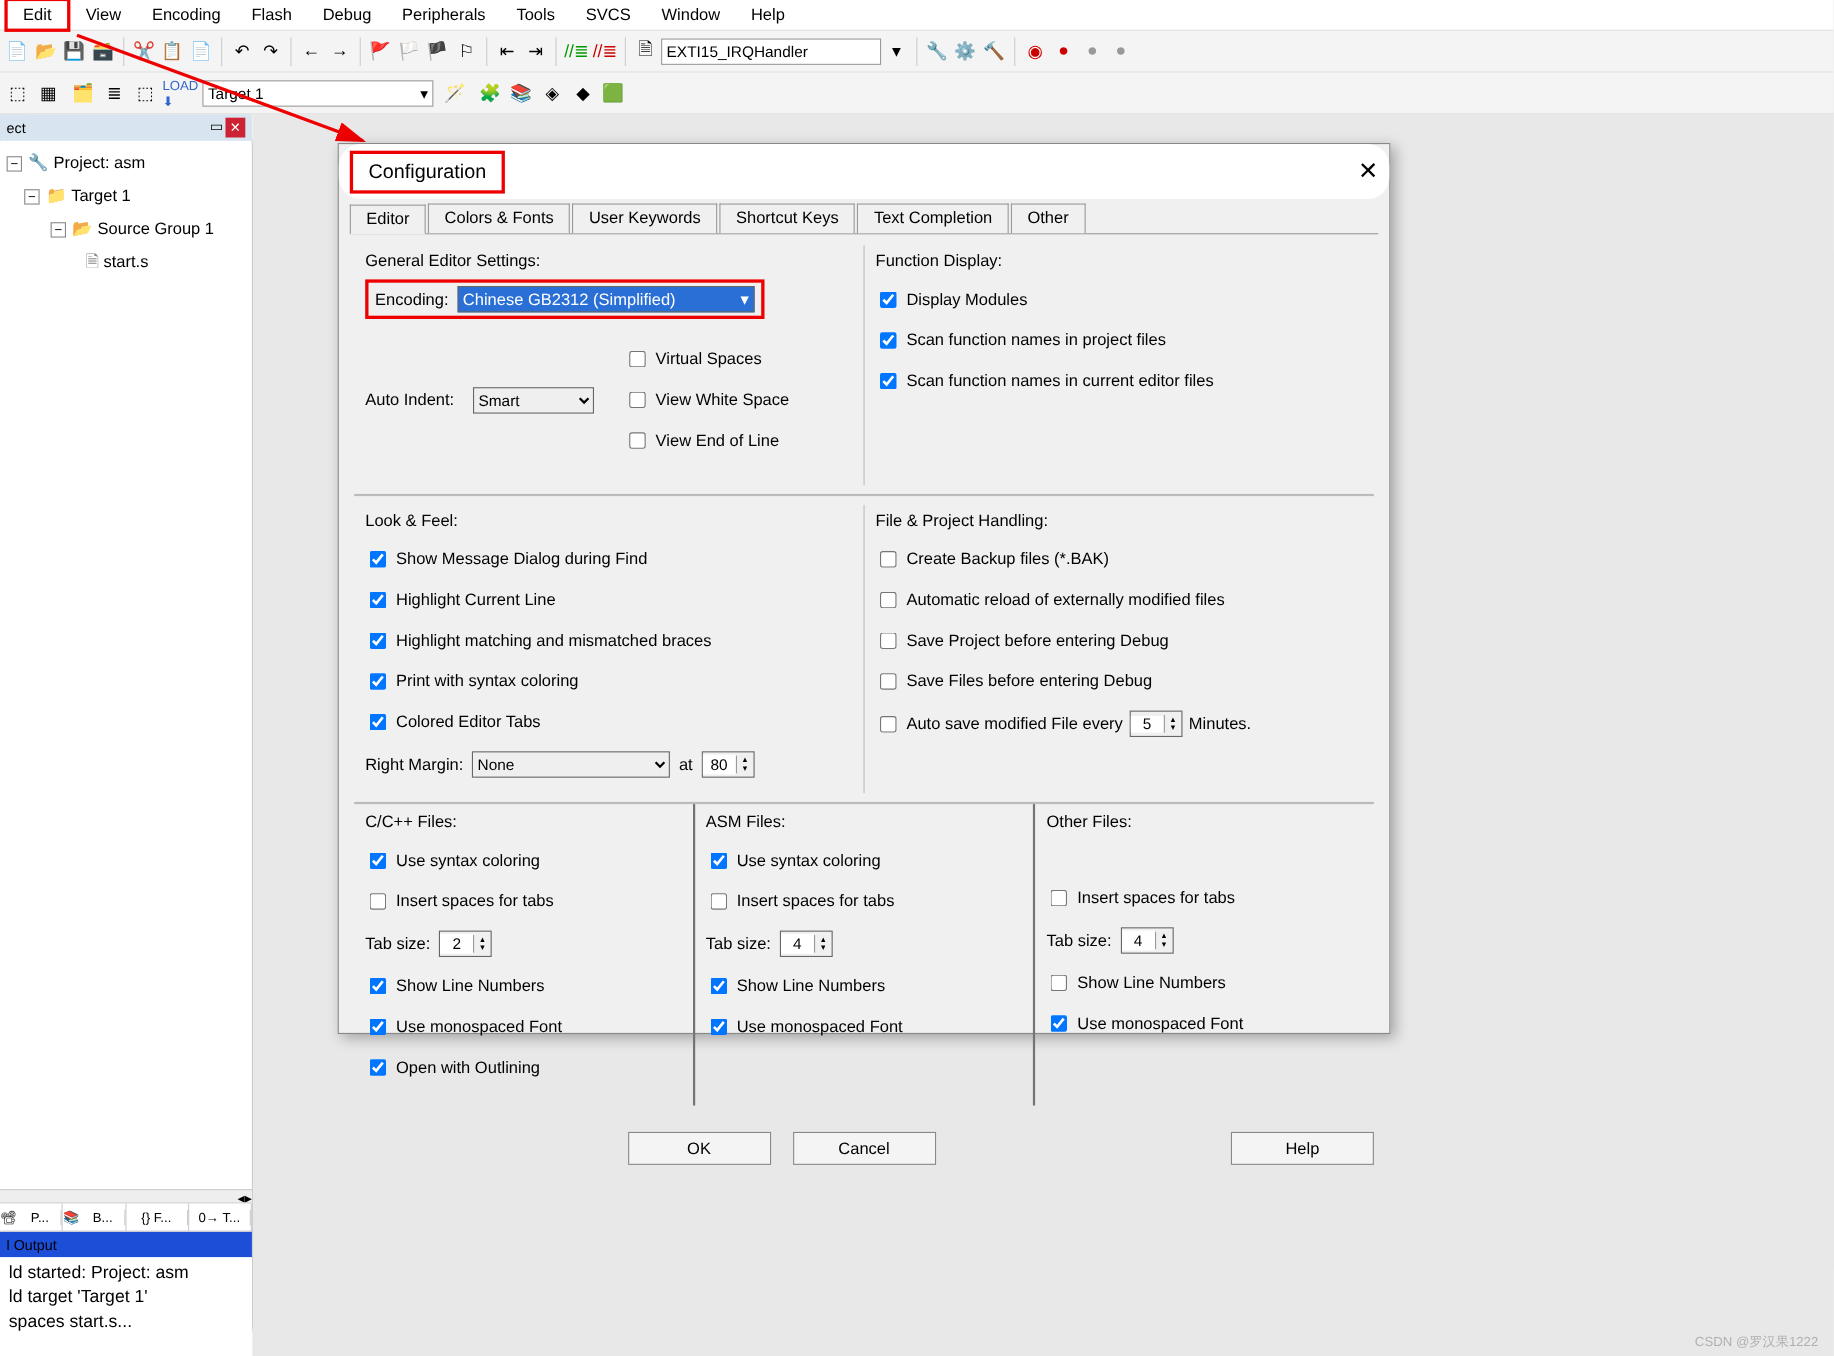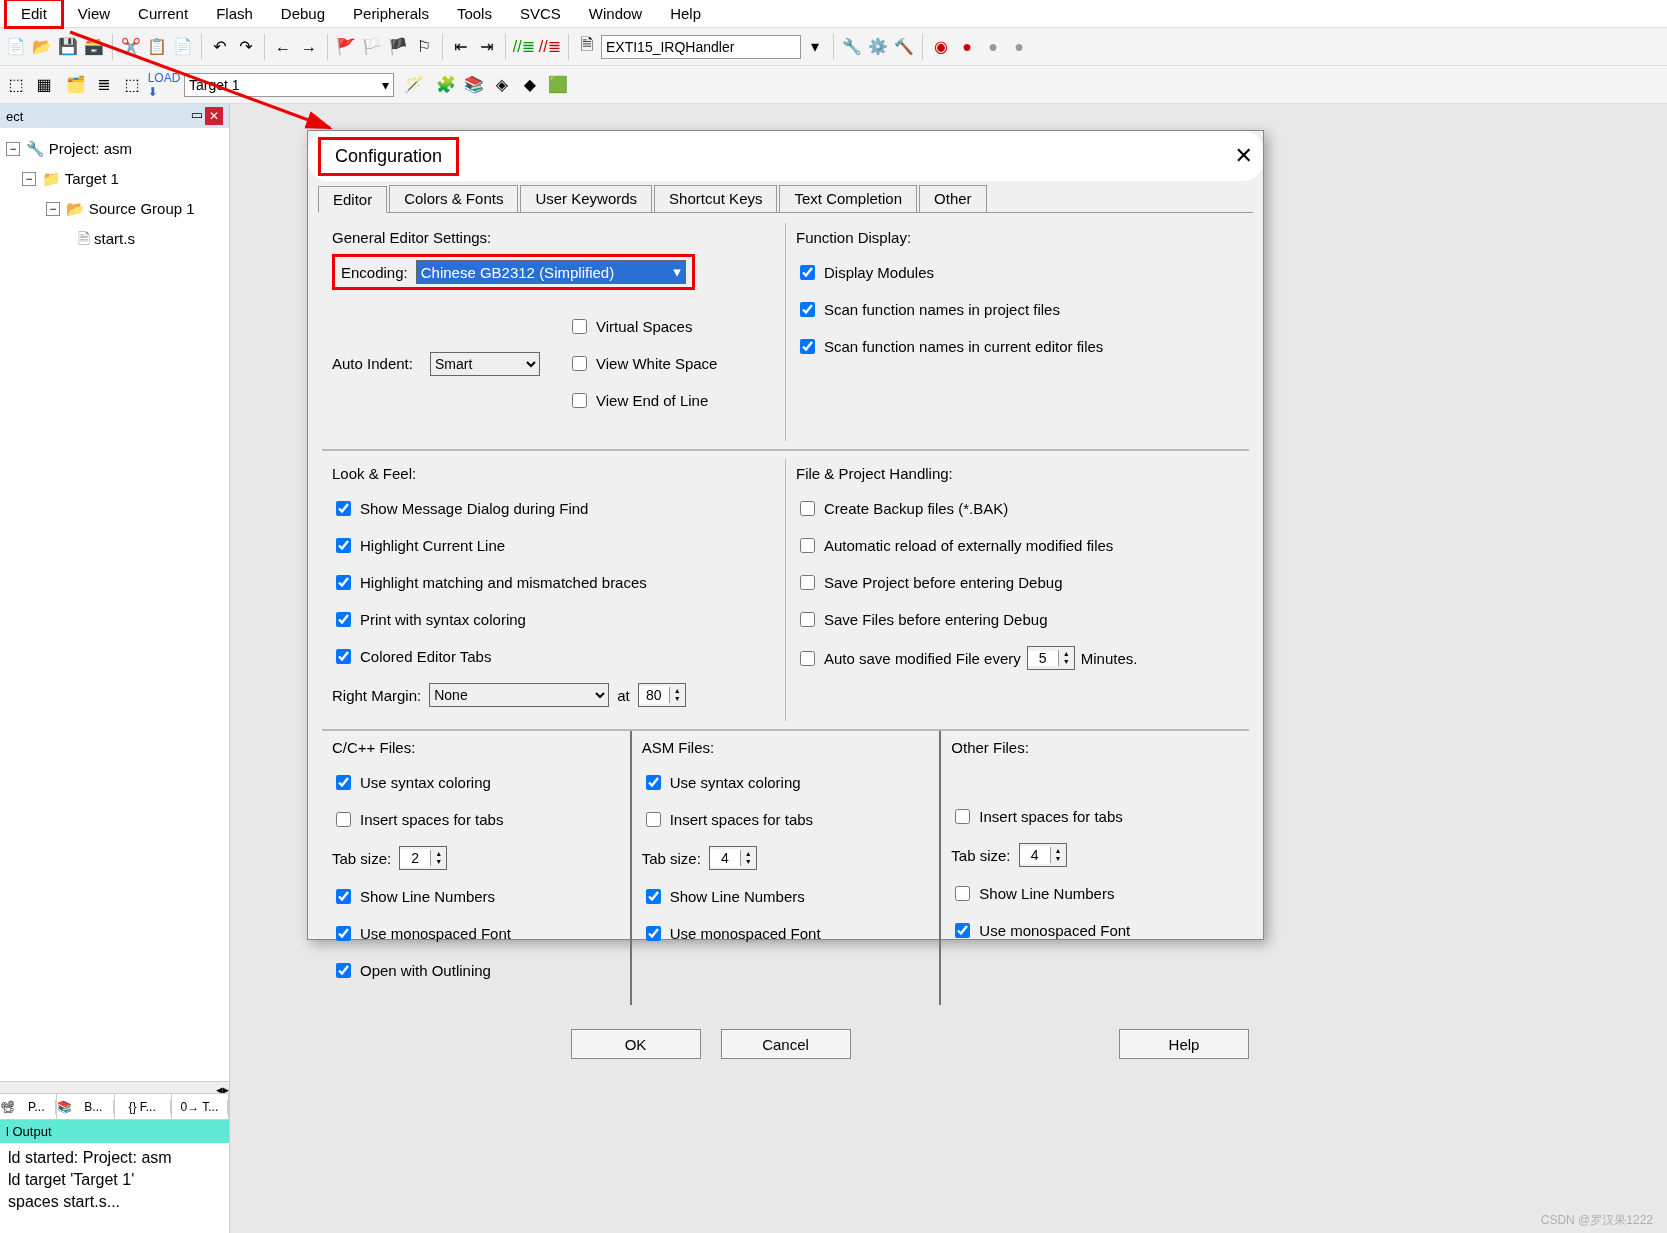--- a/index.html
+++ b/index.html
@@ -8,33 +8,33 @@
 .menubar span { padding: 4px 14px; cursor: default; }
 .menubar .hl { border: 3px solid #e00; }
 .toolbar { background: #f4f4f4; height: 38px; display: flex; align-items: center; gap: 2px; padding: 0 4px; border-bottom: 1px solid #ddd; }
 .toolbar .sep { width: 1px; height: 26px; background: #ccc; margin: 0 4px; }
 .tb-icon { width: 24px; height: 24px; display: flex; align-items: center; justify-content: center; font-size: 16px; }
 .toolbar2 { background: #f4f4f4; height: 38px; display: flex; align-items: center; gap: 4px; padding: 0 4px; border-bottom: 1px solid #ddd; }
 .target-combo { background: #fff; border: 1px solid #999; width: 210px; height: 24px; padding: 0 4px; display: flex; align-items: center; font-size: 14px; position: relative; }
 .target-combo::after { content: "▾"; position: absolute; right: 4px; }
 .irq-combo { background: #fff; border: 1px solid #999; width: 200px; height: 24px; padding: 0 4px; display: flex; align-items: center; font-size: 14px; }
 .main { display: flex; height: calc(100% - 104px); }
-.sidebar { width: 230px; background: #fff; border-right: 1px solid #ccc; display: flex; flex-direction: column; }
+.sidebar { width: 230px; background: #fff; border-right: 1px solid #ccc; display: flex; flex-direction: column; border-radius: 29px; }
 .side-title { background: #d8e4f0; height: 24px; display: flex; align-items: center; justify-content: space-between; padding: 0 6px; font-size: 13px; }
 .side-title .x { background: #c23; color: #fff; width: 18px; height: 18px; display: flex; align-items: center; justify-content: center; font-size: 12px; }
 .tree { flex: 1; padding: 6px; font-size: 15px; line-height: 30px; }
 .tree .node { display: flex; align-items: center; gap: 4px; }
 .tree .indent1 { padding-left: 16px; }
 .tree .indent2 { padding-left: 40px; }
 .tree .indent3 { padding-left: 72px; }
 .folder-icon { color: #d9a400; }
 .file-icon { color: #888; }
 .side-tabs { display: flex; border-top: 1px solid #ccc; height: 26px; font-size: 12px; }
 .side-tabs span { flex: 1; display: flex; align-items: center; justify-content: center; gap: 2px; border-right: 1px solid #ccc; }
-.output-title { background: #5eead4; height: 24px; padding: 0 6px; display: flex; align-items: center; font-size: 13px; border-top: 1px solid #ccc; }
+.output-title { background: #1d4ed8; height: 24px; padding: 0 6px; display: flex; align-items: center; font-size: 13px; border-top: 1px solid #ccc; }
 .output { background: #fff; font-family: Consolas, monospace; font-size: 16px; padding: 4px 8px; line-height: 22px; height: 90px; }
 .arrow-line { position: absolute; top: 28px; left: 60px; width: 280px; height: 130px; pointer-events: none; }
 .dialog { position: absolute; left: 307px; top: 130px; width: 957px; height: 810px; background: #f0f0f0; border: 1px solid #888; box-shadow: 4px 4px 12px rgba(0,0,0,0.3); }
 .dlg-titlebar { height: 50px; background: #fff; display: flex; align-items: center; padding: 0 10px; justify-content: space-between; border-radius: 20px; }
 .dlg-title-box { border: 3px solid #e00; padding: 6px 14px; font-size: 18px; }
 .dlg-close { font-size: 22px; cursor: default; }
 .tabs { display: flex; margin: 4px 10px 0 10px; border-bottom: 1px solid #999; font-family: "Courier New", monospace; font-size: 15px; }
 .tabs span { padding: 4px 14px; border: 1px solid #999; border-bottom: none; margin-right: 2px; background: #f0f0f0; cursor: default; }
 .tabs .active { background: #f0f0f0; border-bottom: 1px solid #f0f0f0; position: relative; top: 1px; }
 .dlg-body { padding: 10px 14px; font-size: 15px; }
@@ -60,21 +60,21 @@
 .btn { width: 130px; height: 30px; background: #f4f4f4; border: 1px solid #888; display: flex; align-items: center; justify-content: center; font-size: 15px; }
 .watermark { position: absolute; right: 14px; bottom: 4px; font-size: 12px; color: rgba(0,0,0,0.25); }
 .exp { width: 14px; height: 14px; border: 1px solid #888; display: inline-flex; align-items: center; justify-content: center; font-size: 12px; line-height: 1; margin-right: 2px; }
 </style>
 </head>
 <body>
 
 <div class="menubar">
   <span class="hl">Edit</span>
   <span>View</span>
-  <span>Current</span>
+  <span>Encoding</span>
   <span>Flash</span>
   <span>Debug</span>
   <span>Peripherals</span>
   <span>Tools</span>
   <span>SVCS</span>
   <span>Window</span>
   <span>Help</span>
 </div>
 
 <div class="toolbar">

